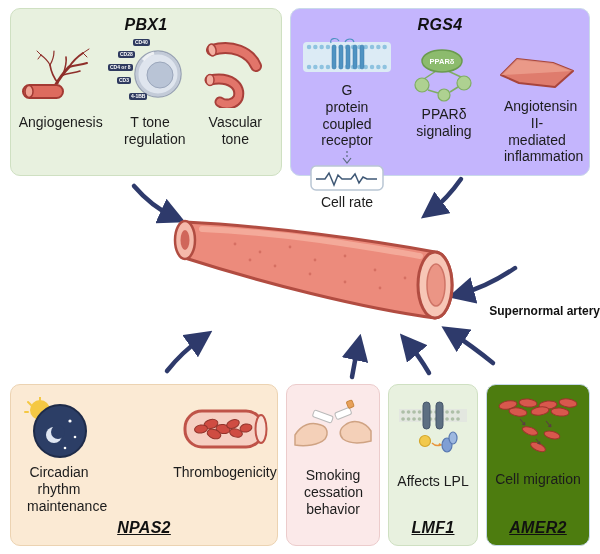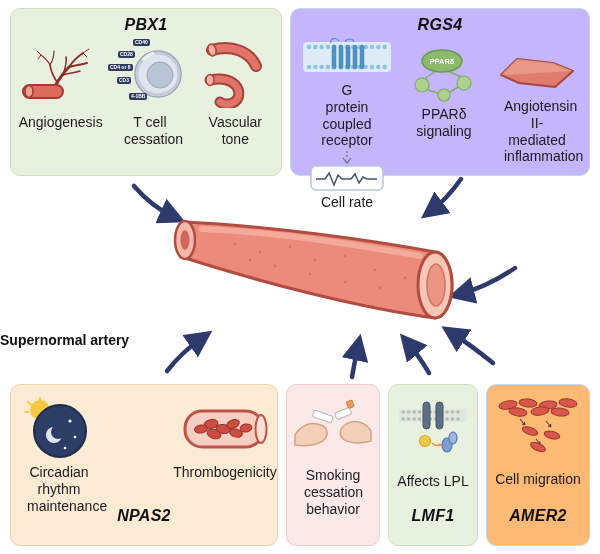--- a/index.html
+++ b/index.html
@@ -5,43 +5,43 @@
   * { margin:0; padding:0; box-sizing:border-box; }
   body { font-family:"Liberation Sans", sans-serif; background:#fff; }
   .canvas { position:relative; width:600px; height:554px; background:#fff; overflow:hidden; }
 
   .panel { position:absolute; border-radius:10px; border:1px solid transparent; }
   .pbx1  { left:10px;  top:8px;   width:272px; height:168px; background:#e8f1df; border-color:#cfe0c2; }
   .rgs4  { left:290px; top:8px;   width:300px; height:168px; background:#c4b5fd; border-color:#c9d9ea; }
   .npas2 { left:10px;  top:384px; width:268px; height:162px; background:#fbead4; border-color:#ecd3b2; }
   .slc   { left:286px; top:384px; width:94px;  height:162px; background:#fbe9e9; border-color:#eccccc; }
   .lmf1  { left:388px; top:384px; width:90px;  height:162px; background:#e8f1df; border-color:#cfe0c2; }
-  .amer2 { left:486px; top:384px; width:104px; height:162px; background:#fdba74; border-color:#c6d8ea; }
+  .amer2 { left:486px; top:384px; width:104px; height:162px; background:#4d7c0f; border-color:#c6d8ea; }
 
   .gene-title { position:absolute; left:0; right:0; text-align:center; font-style:italic; font-weight:bold; font-size:16px; color:#111; letter-spacing:.3px; }
   .gene-title.top { top:7px; }
-  .gene-title.bottom { bottom:20px; }
+  .gene-title.bottom { bottom:8px;text-decoration:underline; }
 
   .row { position:absolute; left:6px; right:6px; display:flex; justify-content:space-between; }
   .pbx1 .row { top:28px; }
   .rgs4 .row { top:26px; }
   .npas2 .row { top:12px; }
 
   .item { display:flex; flex-direction:column; align-items:center; }
   .icon-box { display:flex; align-items:center; justify-content:center; position:relative; }
   .h74 { height:74px; } .h64 { height:64px; } .h44 { height:44px; } .h58 { height:58px; }
   .pt10 { padding-top:10px; } .pt16 { padding-top:16px; }
 
   .lbl { font-size:14px; line-height:1.2; color:#1c1c1c; text-align:center; margin-top:3px; }
 
   .badge { position:absolute; background:#2e3a5f; color:#fff; font-size:5px; line-height:7px; padding:0 2px; border-radius:2px; white-space:nowrap; font-weight:bold; }
 
   .arrows { position:absolute; left:0; top:0; pointer-events:none; }
   .artery { position:absolute; left:140px; top:200px; pointer-events:none; }
-  .center-label { position:absolute; left:0; top:304px; width:600px; text-align:left; font-weight:bold; font-size:14px; color:#111;margin-top:28px; }
+  .center-label { position:absolute; left:0; top:304px; width:600px; text-align:right; font-weight:bold; font-size:12px; color:#111; }
 
   .stack { position:absolute; top:12px; left:0; right:0; display:flex; flex-direction:column; align-items:center; }
   .dashed-arrow { margin-top:2px; line-height:0; }
   .ecg-wrap { margin-top:1px; line-height:0; }
 </style>
 </head>
 <body>
 
 <div class="canvas">
 
@@ -120,21 +120,21 @@
             <circle cx="48" cy="34" r="21" fill="none" stroke="#c3cbd8" stroke-width="3"></circle>
             <circle cx="50" cy="35" r="13" fill="#b9c4d6" stroke="#9aa6bb" stroke-width="1"></circle>
             <path d="M33 20 a23 23 0 0 1 11 -7" stroke="#fff" stroke-width="3" fill="none" opacity=".7"></path>
           </svg>
           <span class="badge" style="left:26px;top:2px">CD40</span>
           <span class="badge" style="left:11px;top:14px">CD28</span>
           <span class="badge" style="left:1px;top:27px">CD4 or 8</span>
           <span class="badge" style="left:10px;top:40px">CD3</span>
           <span class="badge" style="left:22px;top:56px">4-1BB</span>
         </div>
-        <div class="lbl" style="max-width:52px">T cell cessation</div>
+        <div class="lbl" style="max-width:52px">T tone regulation</div>
       </div>
 
       <div class="item" style="width:80px">
         <div class="icon-box h74">
           <svg width="70" height="68" viewBox="0 0 70 68">
             <path d="M12 10 C32 4 50 12 56 26" stroke="#a8403a" stroke-width="12" fill="none" stroke-linecap="round"></path>
             <path d="M12 10 C32 4 50 12 56 26" stroke="#e2756a" stroke-width="8" fill="none" stroke-linecap="round"></path>
             <path d="M10 40 C30 36 42 46 38 58 C35 64 26 66 20 62" stroke="#a8403a" stroke-width="11" fill="none" stroke-linecap="round"></path>
             <path d="M10 40 C30 36 42 46 38 58 C35 64 26 66 20 62" stroke="#e2756a" stroke-width="7" fill="none" stroke-linecap="round"></path>
             <ellipse cx="12" cy="10" rx="4" ry="6" fill="#f3b0a2" stroke="#a8403a" stroke-width="1.5" transform="rotate(-15 12 10)"></ellipse>

